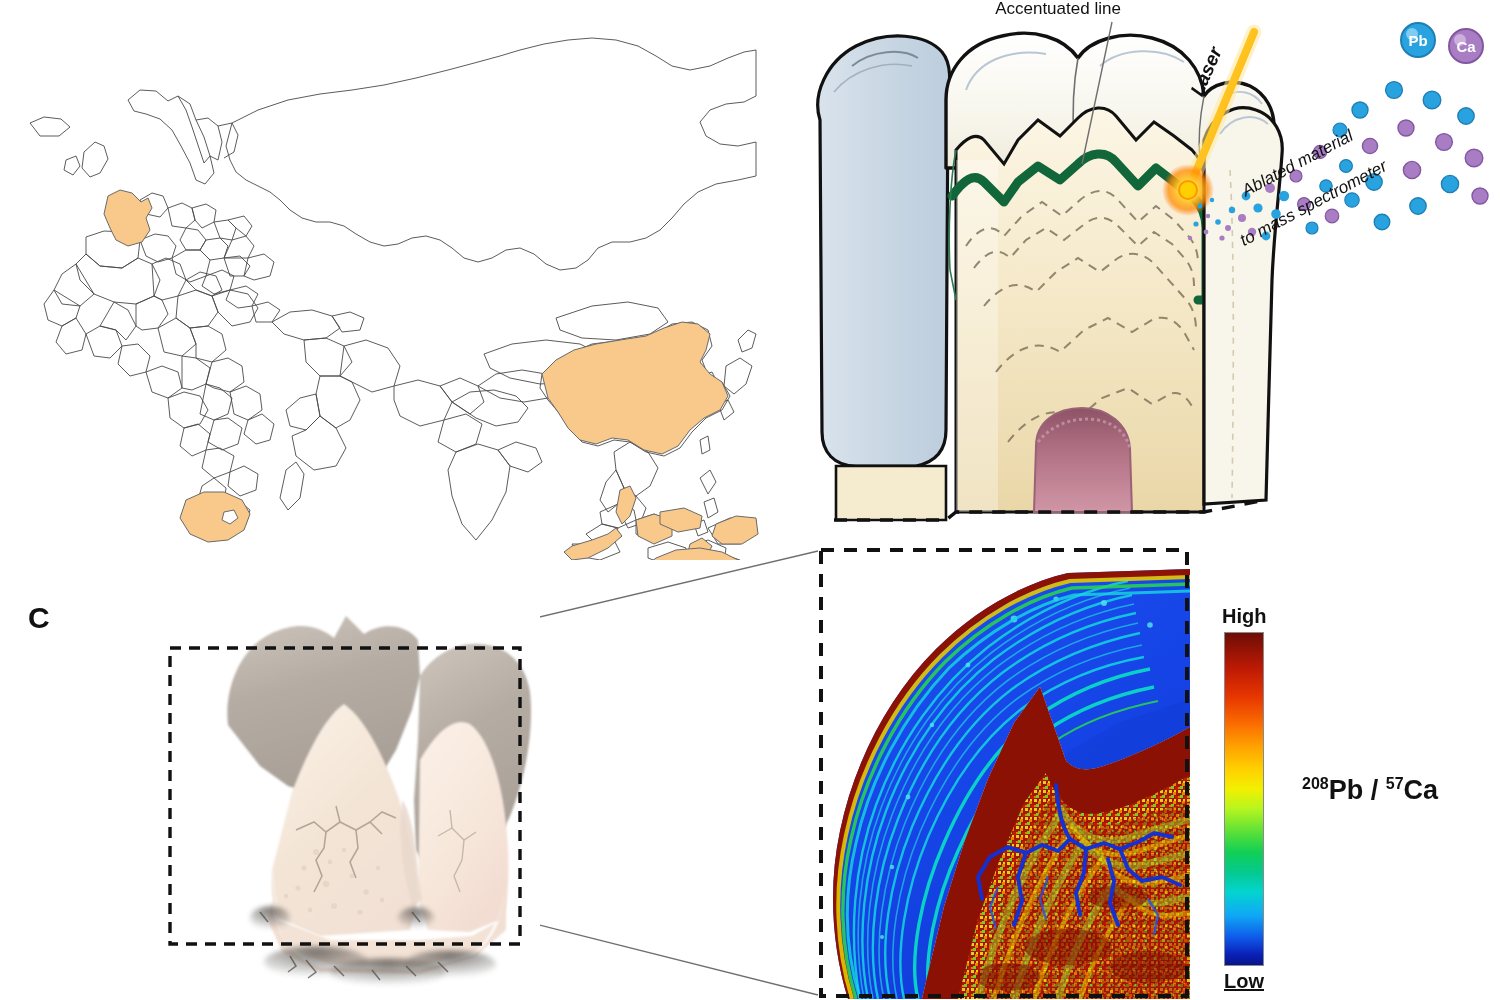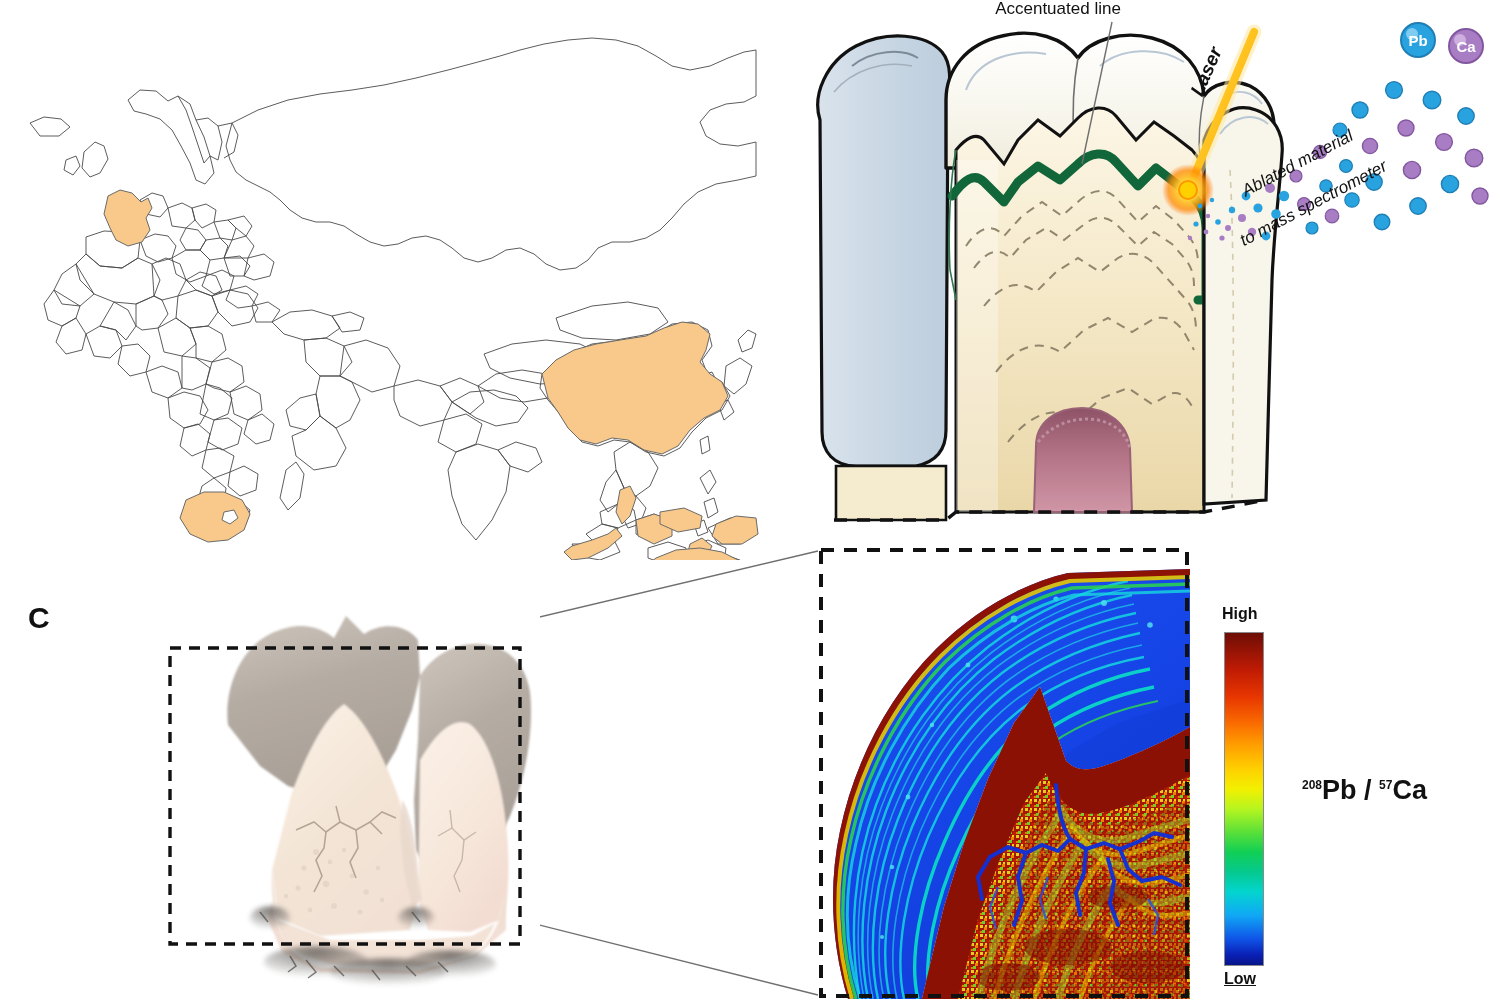--- a/index.html
+++ b/index.html
@@ -43,21 +43,21 @@
   #tooth-photo-wrap svg{display:block;width:420px;height:395px;}
 
   #heatmap-wrap{position:absolute;left:818px;top:2px;width:372px;height:452px;}
   #heatmap-wrap svg{display:block;width:372px;height:452px;}
 
   #connectors{position:absolute;left:0;top:0;width:1500px;height:455px;pointer-events:none;}
 
   
   #colorbar-group{position:absolute;left:1212px;top:600px;width:290px;height:400px;}
   .cb-label{
-    position:absolute;font-weight:bold;font-size:16px;color:#111;
+    position:absolute;font-weight:bold;font-size:20px;color:#111;
     font-family:"Liberation Sans","DejaVu Sans",sans-serif;white-space:nowrap;
   }
   #cb-high{left:10px;top:5px;}
   #cb-low{left:12px;top:370px;text-decoration:underline;}
   #cb-bar{
     position:absolute;left:12px;top:32px;width:38px;height:332px;
     border:1px solid #8a8a8a;
     background:linear-gradient(to bottom,
       #6d0d06 0%,
       #8c1205 4%,
@@ -75,21 +75,21 @@
       #10a8f5 85%,
       #0f56e8 92%,
       #0a1fb5 97%,
       #071589 100%);
   }
   #cb-ratio{
     position:absolute;left:90px;top:175px;
     font-weight:bold;font-size:27px;color:#111;white-space:nowrap;
     font-family:"Liberation Sans","DejaVu Sans",sans-serif;
   }
-  #cb-ratio sup{font-size:12px;vertical-align:super;font-weight:bold;}
+  #cb-ratio sup{font-size:16px;vertical-align:super;font-weight:bold;}
 </style>
 </head>
 <body>
 
 <div class="figure">
 
   <div class="panel-letter" id="letter-a">A</div>
   <div id="panel-a">
     <svg viewBox="0 0 760 560" xmlns="http://www.w3.org/2000/svg">
       <rect x="0" y="0" width="760" height="560" fill="#ffffff"></rect>

